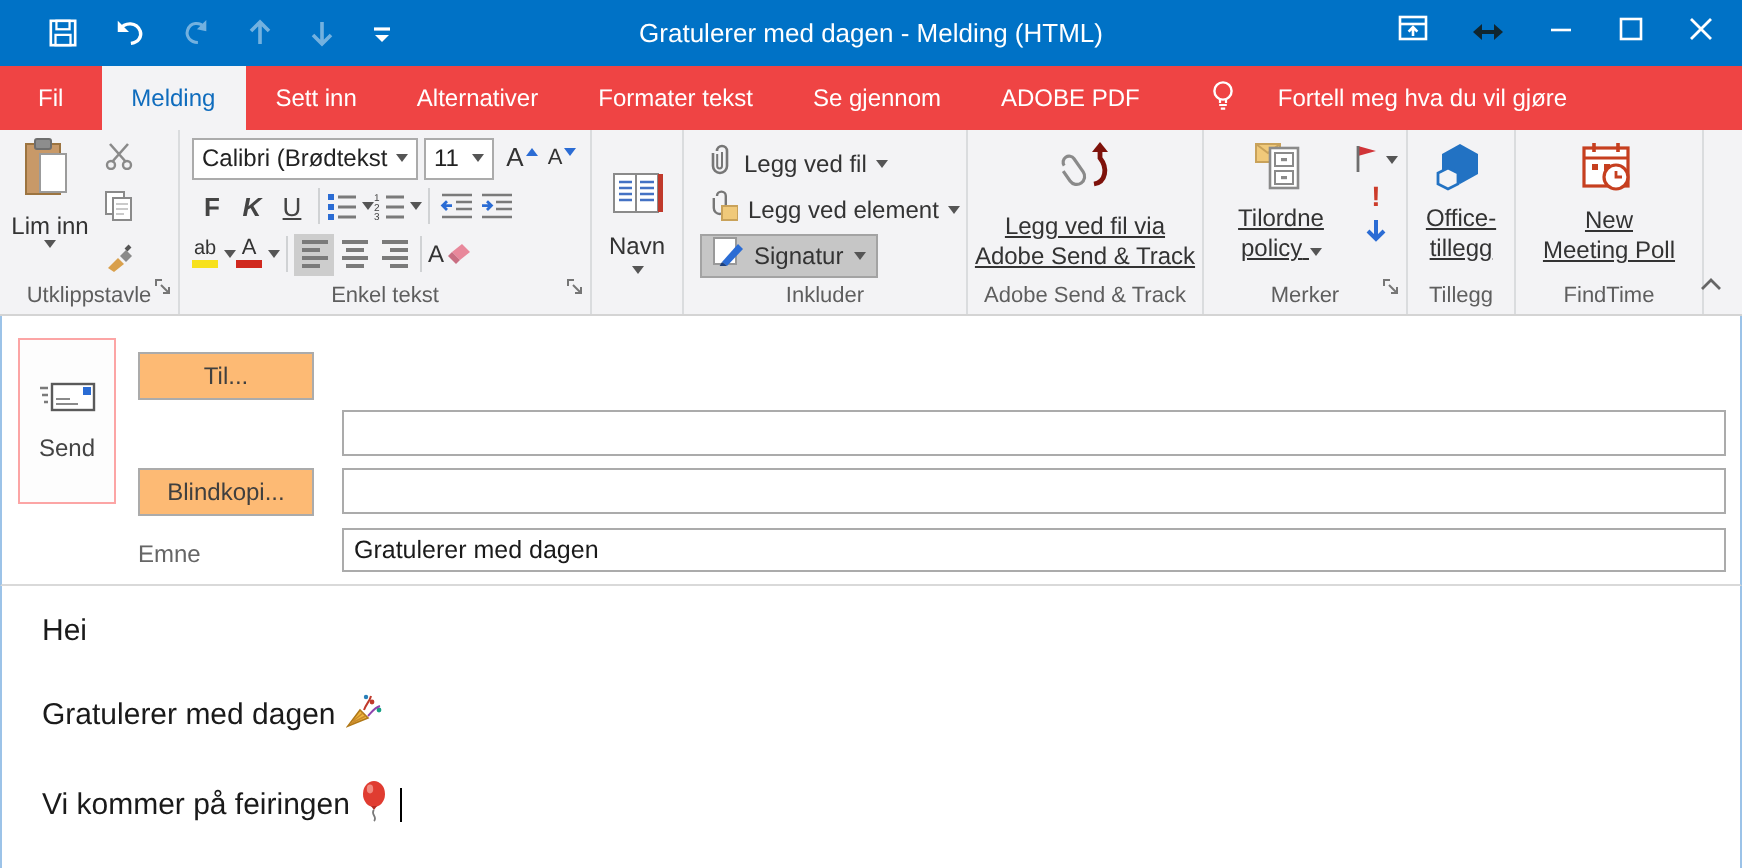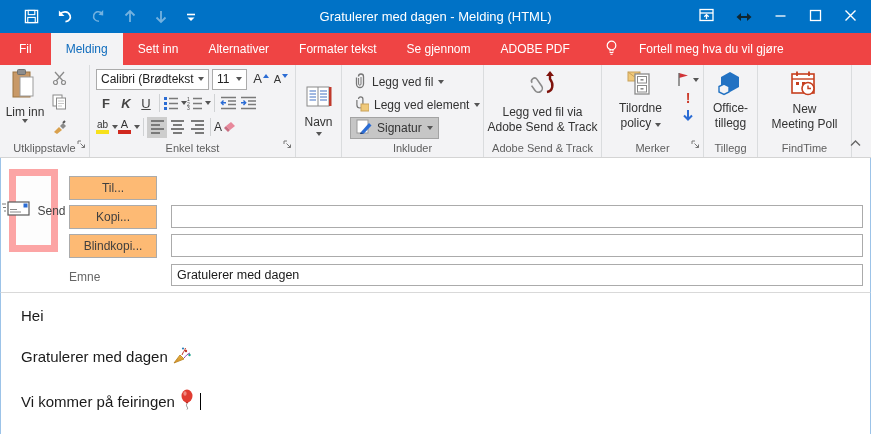--- a/index.html
+++ b/index.html
@@ -57,36 +57,36 @@
 
   
   .g-include { width: 142px; padding: 6px 0 0 8px; }
   .inc-row { display: flex; align-items: center; gap: 5px; height: 22px; padding: 0 5px; margin-bottom: 1px; width: fit-content; }
   .inc-row .rbtn-label { white-space: nowrap; }
   .inc-row.pressed { background: #C6C6C6; border: 1px solid #A3A3A3; }
 
   
   .g-adobe, .g-addins, .g-findtime { display: flex; flex-direction: column; align-items: center; padding-top: 5px; }
   .g-adobe { width: 118px; }
-  .two-line { font-size: 12px; color: #333; text-align: center; line-height: 15px; margin-top: 3px; white-space: nowrap; }
+  .two-line { font-size: 12px; color: #333; text-align: center; line-height: 15px; margin-top: 3px; white-space: nowrap; text-decoration: underline; }
 
   
   .g-tags { width: 102px; display: flex; padding: 5px 4px 0 8px; }
   .tags-main { display: flex; flex-direction: column; align-items: center; width: 62px; }
   .tags-col { display: flex; flex-direction: column; align-items: center; gap: 4px; margin-left: 6px; padding-top: 2px; }
   .exclaim { color: #CC3B2A; font-weight: bold; font-size: 14px; line-height: 14px; }
 
   .g-addins { width: 54px; }
   .g-findtime { width: 94px; }
   .g-end { flex: 1; border-right: none; position: relative; }
   .collapse { position: absolute; right: 9px; bottom: 6px; }
 
   
   .compose { position: absolute; left: 0; right: 0; top: 158px; height: 135px; background: #fff; border-bottom: 1px solid #D9D9D9; border-left: 1px solid #9CC3E8; border-right: 1px solid #9CC3E8; }
-  .send-btn { position: absolute; left: 8px; top: 11px; width: 49px; height: 83px; background: #FDFDFD; border: 7px solid #fca5a5; display: flex; flex-direction: row; align-items: center; justify-content: center; gap: 6px; }
+  .send-btn { position: absolute; left: 8px; top: 11px; width: 49px; height: 83px; background: #FDFDFD; border: 1px solid #fca5a5; display: flex; flex-direction: column; align-items: center; justify-content: center; gap: 6px; }
   .send-btn span { font-size: 12px; color: #444; }
   .hbtn { position: absolute; left: 68px; width: 88px; height: 24px; background: #fdba74; border: 1px solid #ABABAB; font-size: 12px; color: #3F3F3F; display: flex; align-items: center; justify-content: center; }
   .hfield { position: absolute; left: 170px; width: 692px; height: 23px; background: #fff; border: 1px solid #ABABAB; display: flex; align-items: center; padding: 0 5px; font-size: 12.5px; }
   .to-chip { display: flex; align-items: center; gap: 5px; }
   .presence { width: 9px; height: 9px; background: #54B948; display: inline-block; }
   .to-text { color: #26265C; text-decoration: underline; }
   .subj-label { position: absolute; left: 68px; top: 112px; font-size: 12px; color: #666; }
   .subj-value { color: #1A1A1A; }
 
   
@@ -451,21 +451,20 @@
             <path d="M1 4 H5 M2 7.5 H5 M3 11 H5" stroke="#7A7A7A" stroke-width="1.2"></path>
             <rect x="7" y="2" width="21" height="13" fill="#fff" stroke="#5A5A5A" stroke-width="1.2"></rect>
             <path d="M9 12 H20 M9 9.5 H16" stroke="#8A8A8A" stroke-width="1"></path>
             <rect x="22.5" y="3.5" width="4" height="4" fill="#2B6CD4"></rect>
           </svg></span>
       <span>Send</span>
     </div>
 
     <div class="hbtn" style="top:18px">Til...</div>
 
-    <div class="hbtn" style="top:47px">Kopi...</div>
     <div class="hfield" style="top:47px"></div>
 
     <div class="hbtn" style="top:76px">Blindkopi...</div>
     <div class="hfield" style="top:76px"></div>
 
     <div class="subj-label">Emne</div>
     <div class="hfield" style="top:106px;height:22px">
       <span class="subj-value">Gratulerer med dagen</span>
     </div>
   </div>

